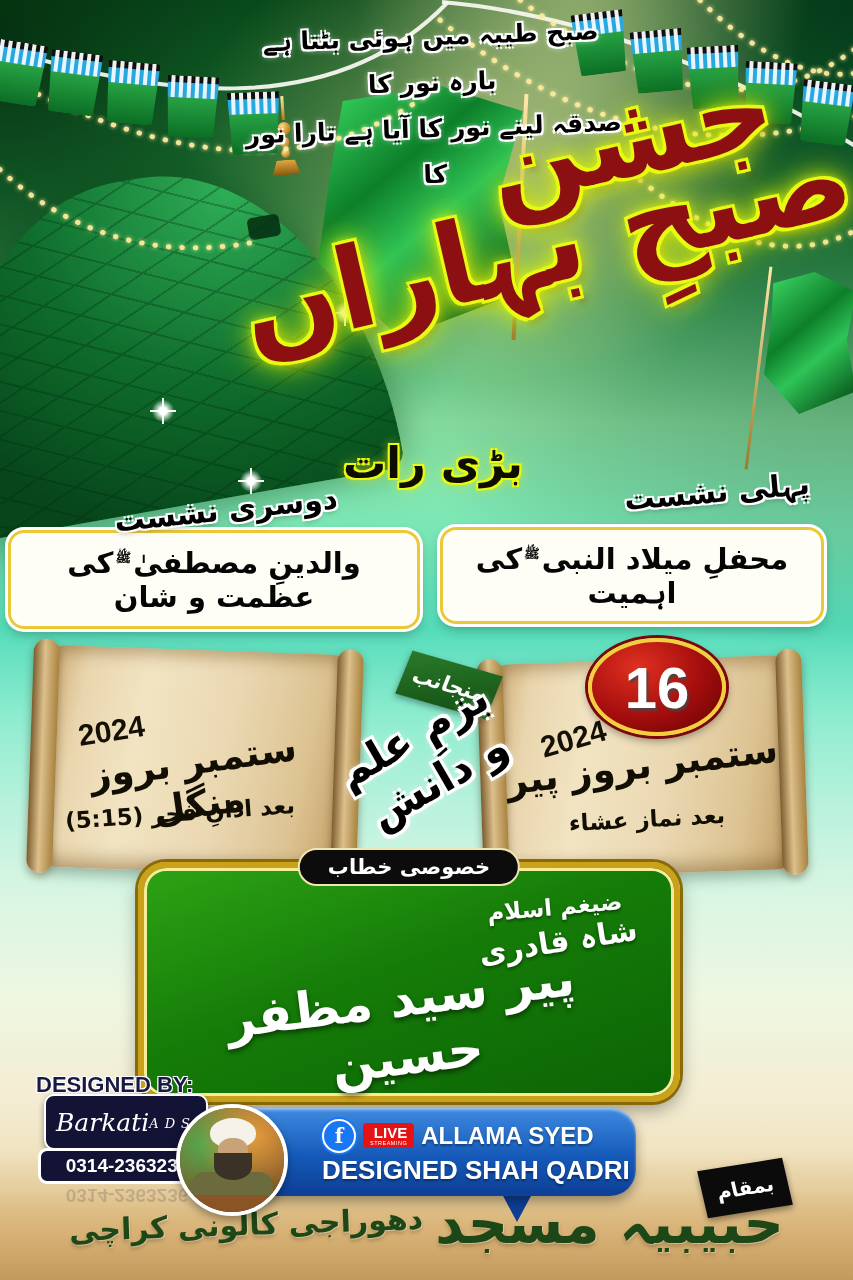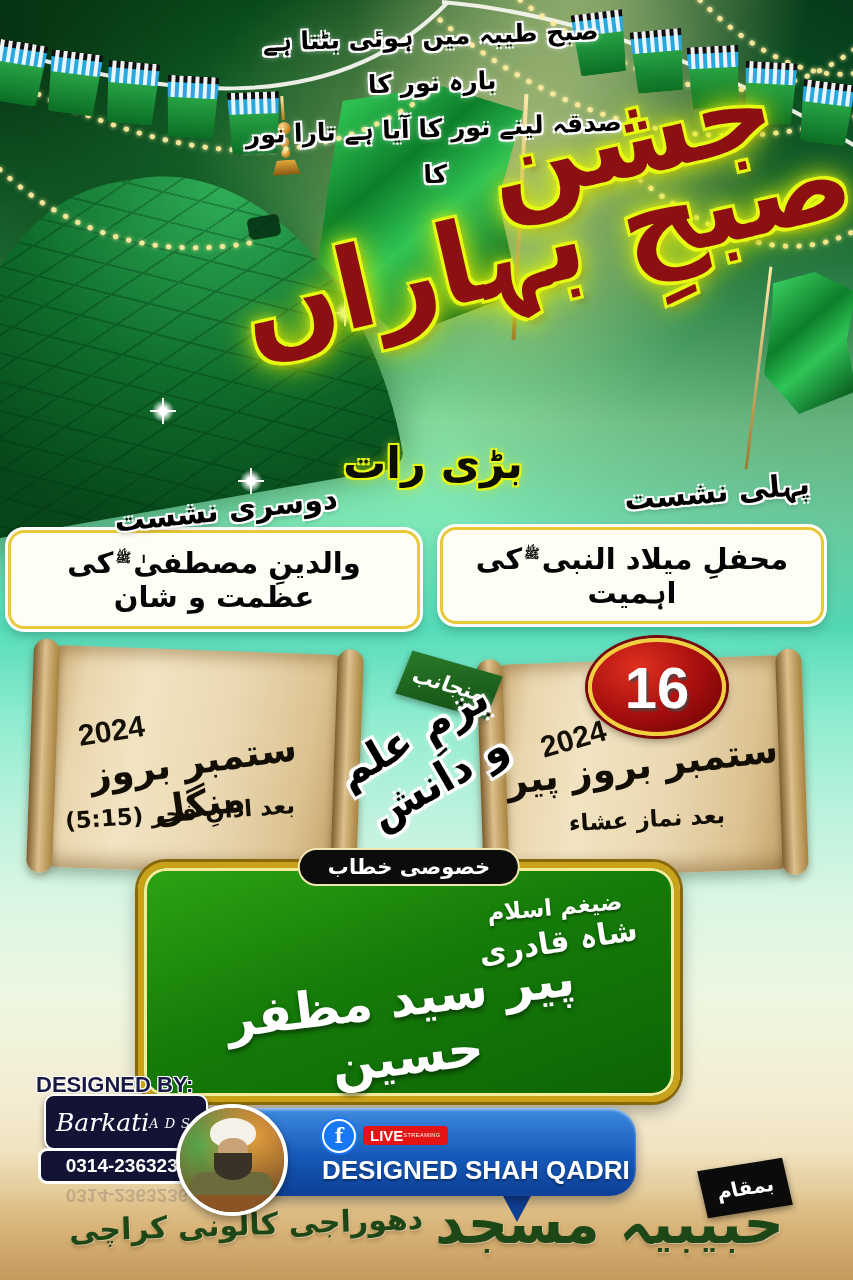--- a/index.html
+++ b/index.html
@@ -170,22 +170,22 @@
   
   .live-bar{left:226px;top:1108px;width:410px;height:88px;z-index:7;border-radius:26px;
     background:linear-gradient(180deg,#3f8ae0,#1559b8 55%,#0d3f95);
     box-shadow:0 5px 12px rgba(0,0,0,.35),inset 0 2px 3px rgba(255,255,255,.5);
     display:flex;flex-direction:column;justify-content:center;padding-left:96px;box-sizing:border-box;
     font-family:"Liberation Sans",sans-serif;color:#fff;}
   .live-row{display:flex;align-items:center;gap:7px;}
   .fb-icon{width:30px;height:30px;border-radius:50%;background:#1877f2;border:2px solid #fff;
     display:flex;align-items:center;justify-content:center;font-weight:bold;font-size:20px;
     font-family:"DejaVu Serif",serif;box-shadow:0 0 0 2px #1877f2;}
-  .live-badge{background:#e51313;border-radius:4px;padding:2px 7px;display:flex;flex-direction:row;
-    align-items:center;line-height:1;}
+  .live-badge{background:#e51313;border-radius:4px;padding:2px 7px;display:flex;flex-direction:column;
+    align-items:flex-end;line-height:1;}
   .live-word{font-size:15px;font-weight:bold;}
   .streaming-word{font-size:5.5px;letter-spacing:.5px;margin-top:1px;}
   .allama{font-size:24px;font-weight:bold;text-shadow:0 2px 2px rgba(0,0,0,.35);}
   .muzaffar{font-size:26px;font-weight:bold;margin-top:2px;text-shadow:0 2px 2px rgba(0,0,0,.35);}
   .live-tail{left:502px;top:1194px;z-index:6;width:0;height:0;
     border-left:15px solid transparent;border-right:15px solid transparent;border-top:28px solid #0d3f95;}
 
   .speaker-photo{left:176px;top:1104px;width:104px;height:104px;z-index:8;border-radius:50%;
     border:4px solid #fff;overflow:hidden;box-shadow:0 4px 8px rgba(0,0,0,.35);
     background:#8a5a2b;}
@@ -363,20 +363,21 @@
   <div class="abs phone-box">0314-2363236</div>
   <div class="abs phone-reflect">0314-2363236</div>
 
   <div class="abs live-bar">
     <div class="live-row">
       <span class="fb-icon">f</span>
       <span class="live-badge">
         <span class="live-word">LIVE</span>
         <span class="streaming-word">STREAMING</span>
       </span>
+      <span class="allama">ALLAMA SYED</span>
     </div>
     <div class="muzaffar">DESIGNED SHAH QADRI</div>
   </div>
   <div class="abs live-tail"></div>
 
   <div class="abs speaker-photo">
     <span class="ph-bg"></span>
     <span class="ph-body"></span>
     <span class="ph-turban"></span>
     <span class="ph-face"></span>

